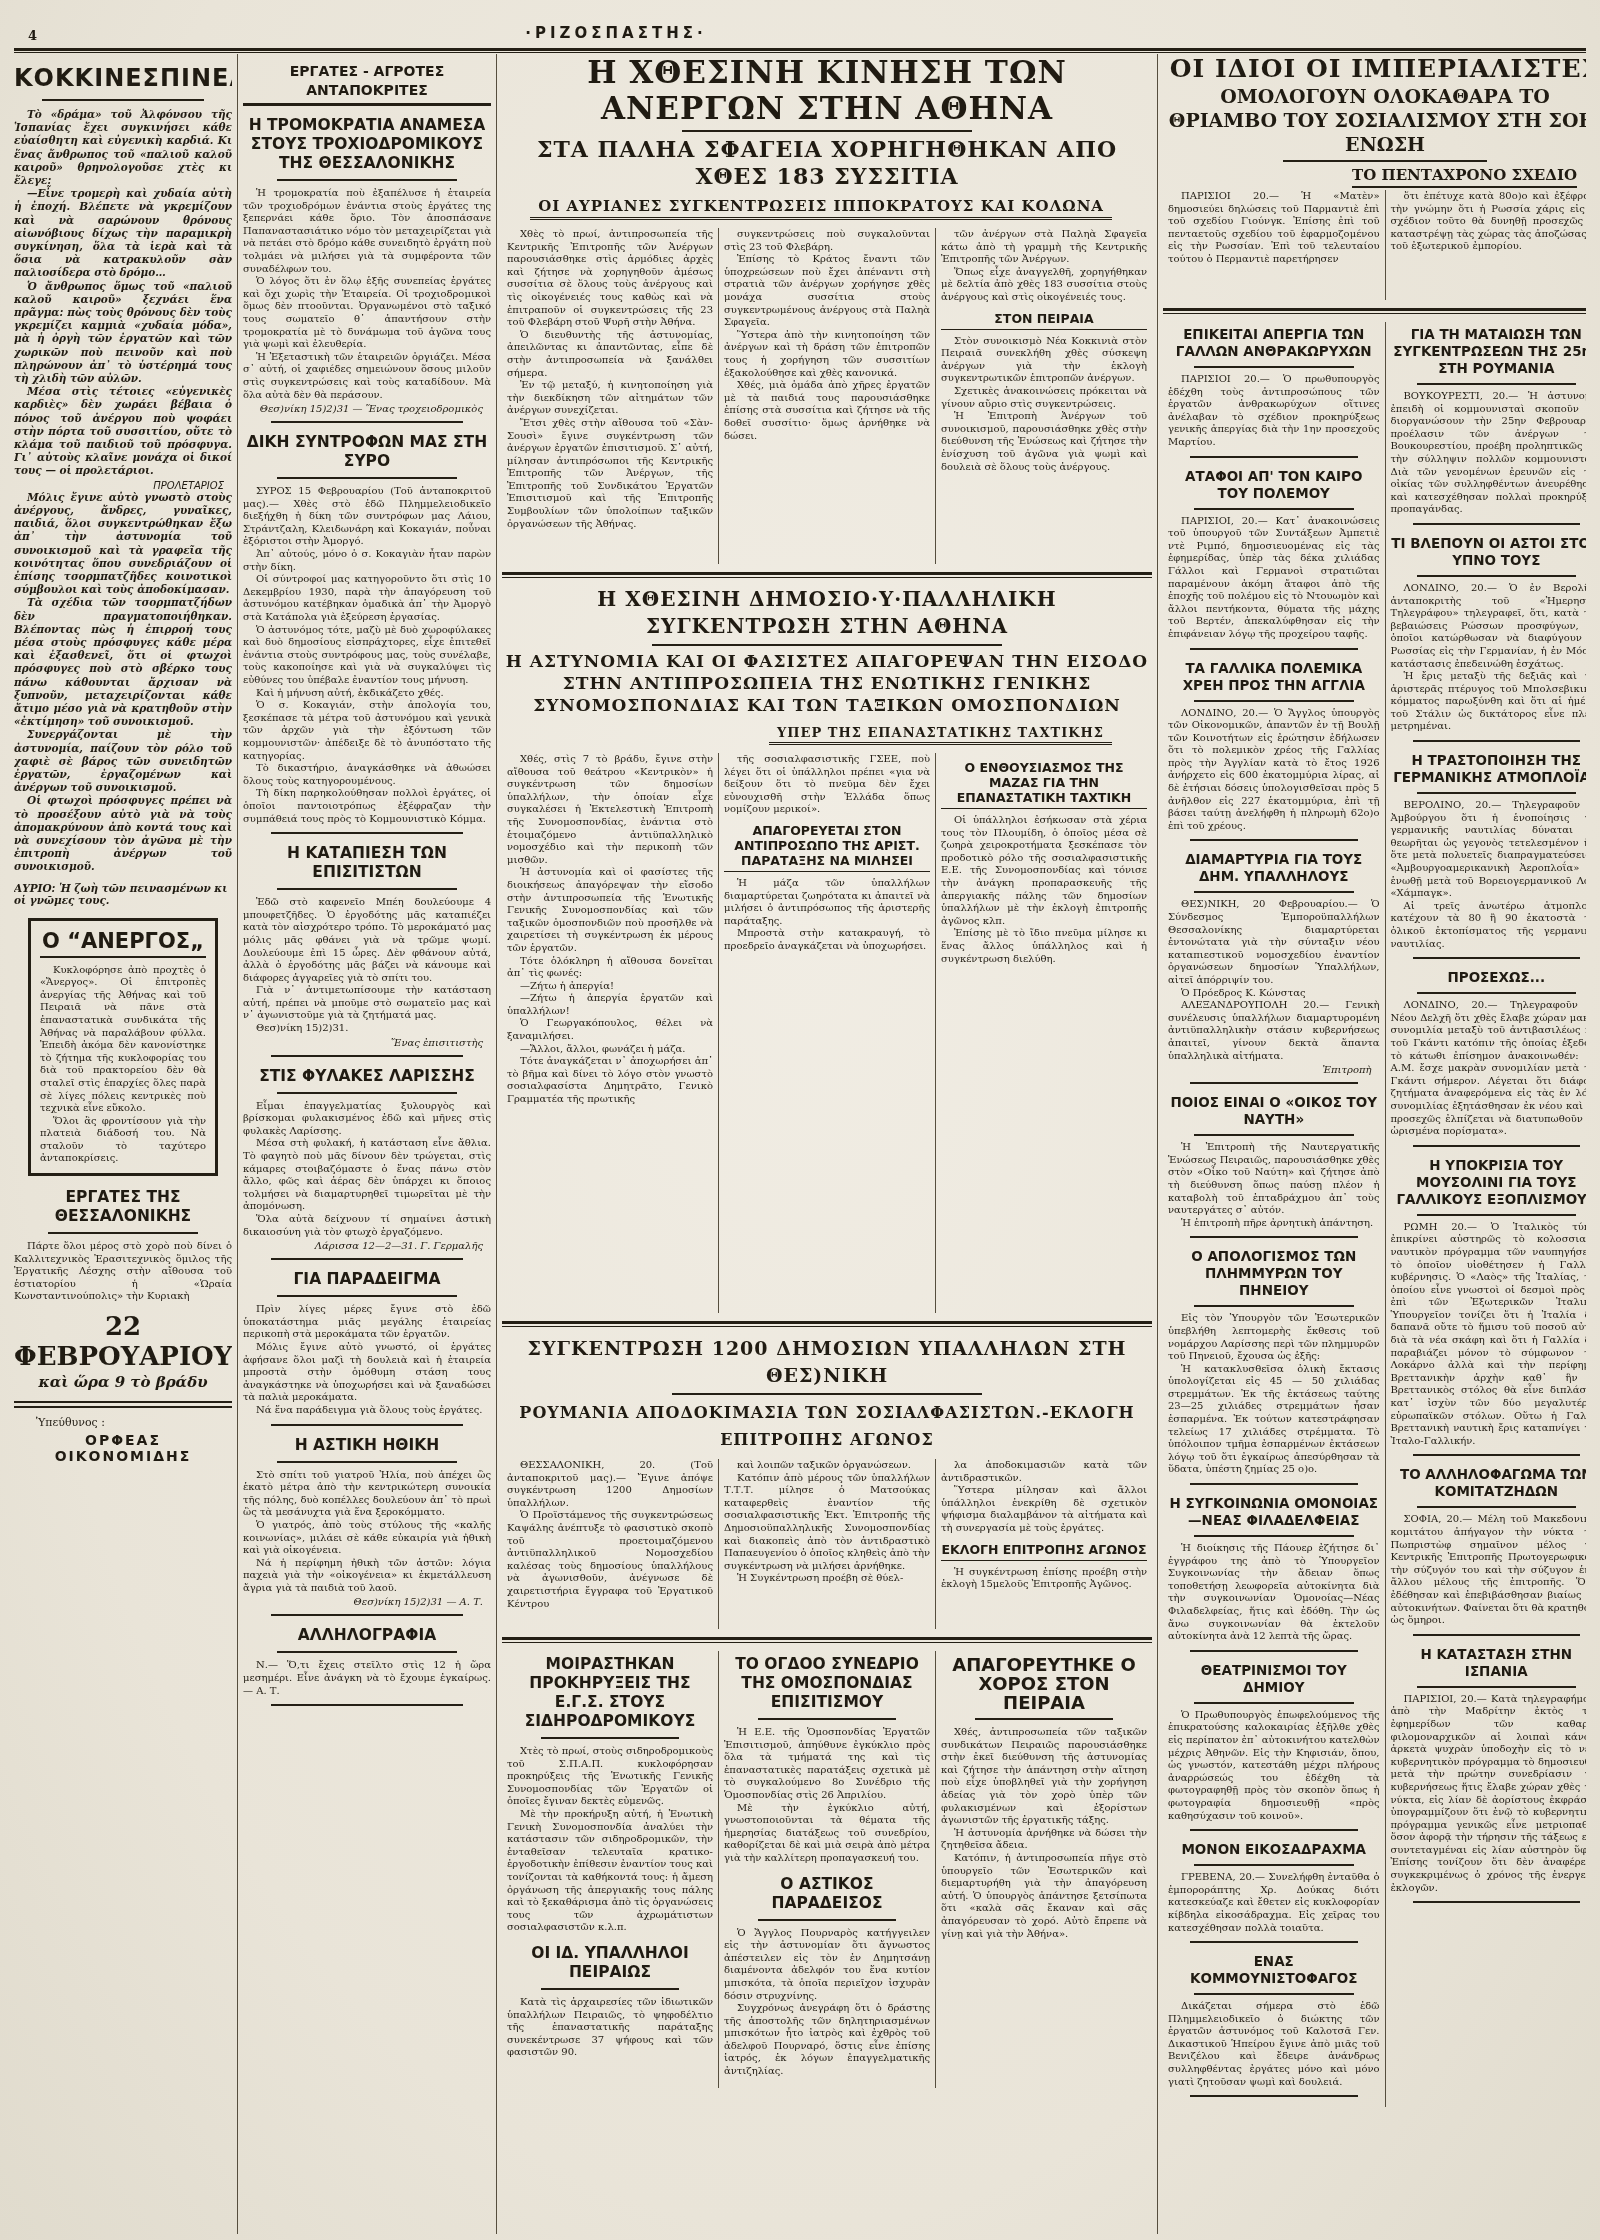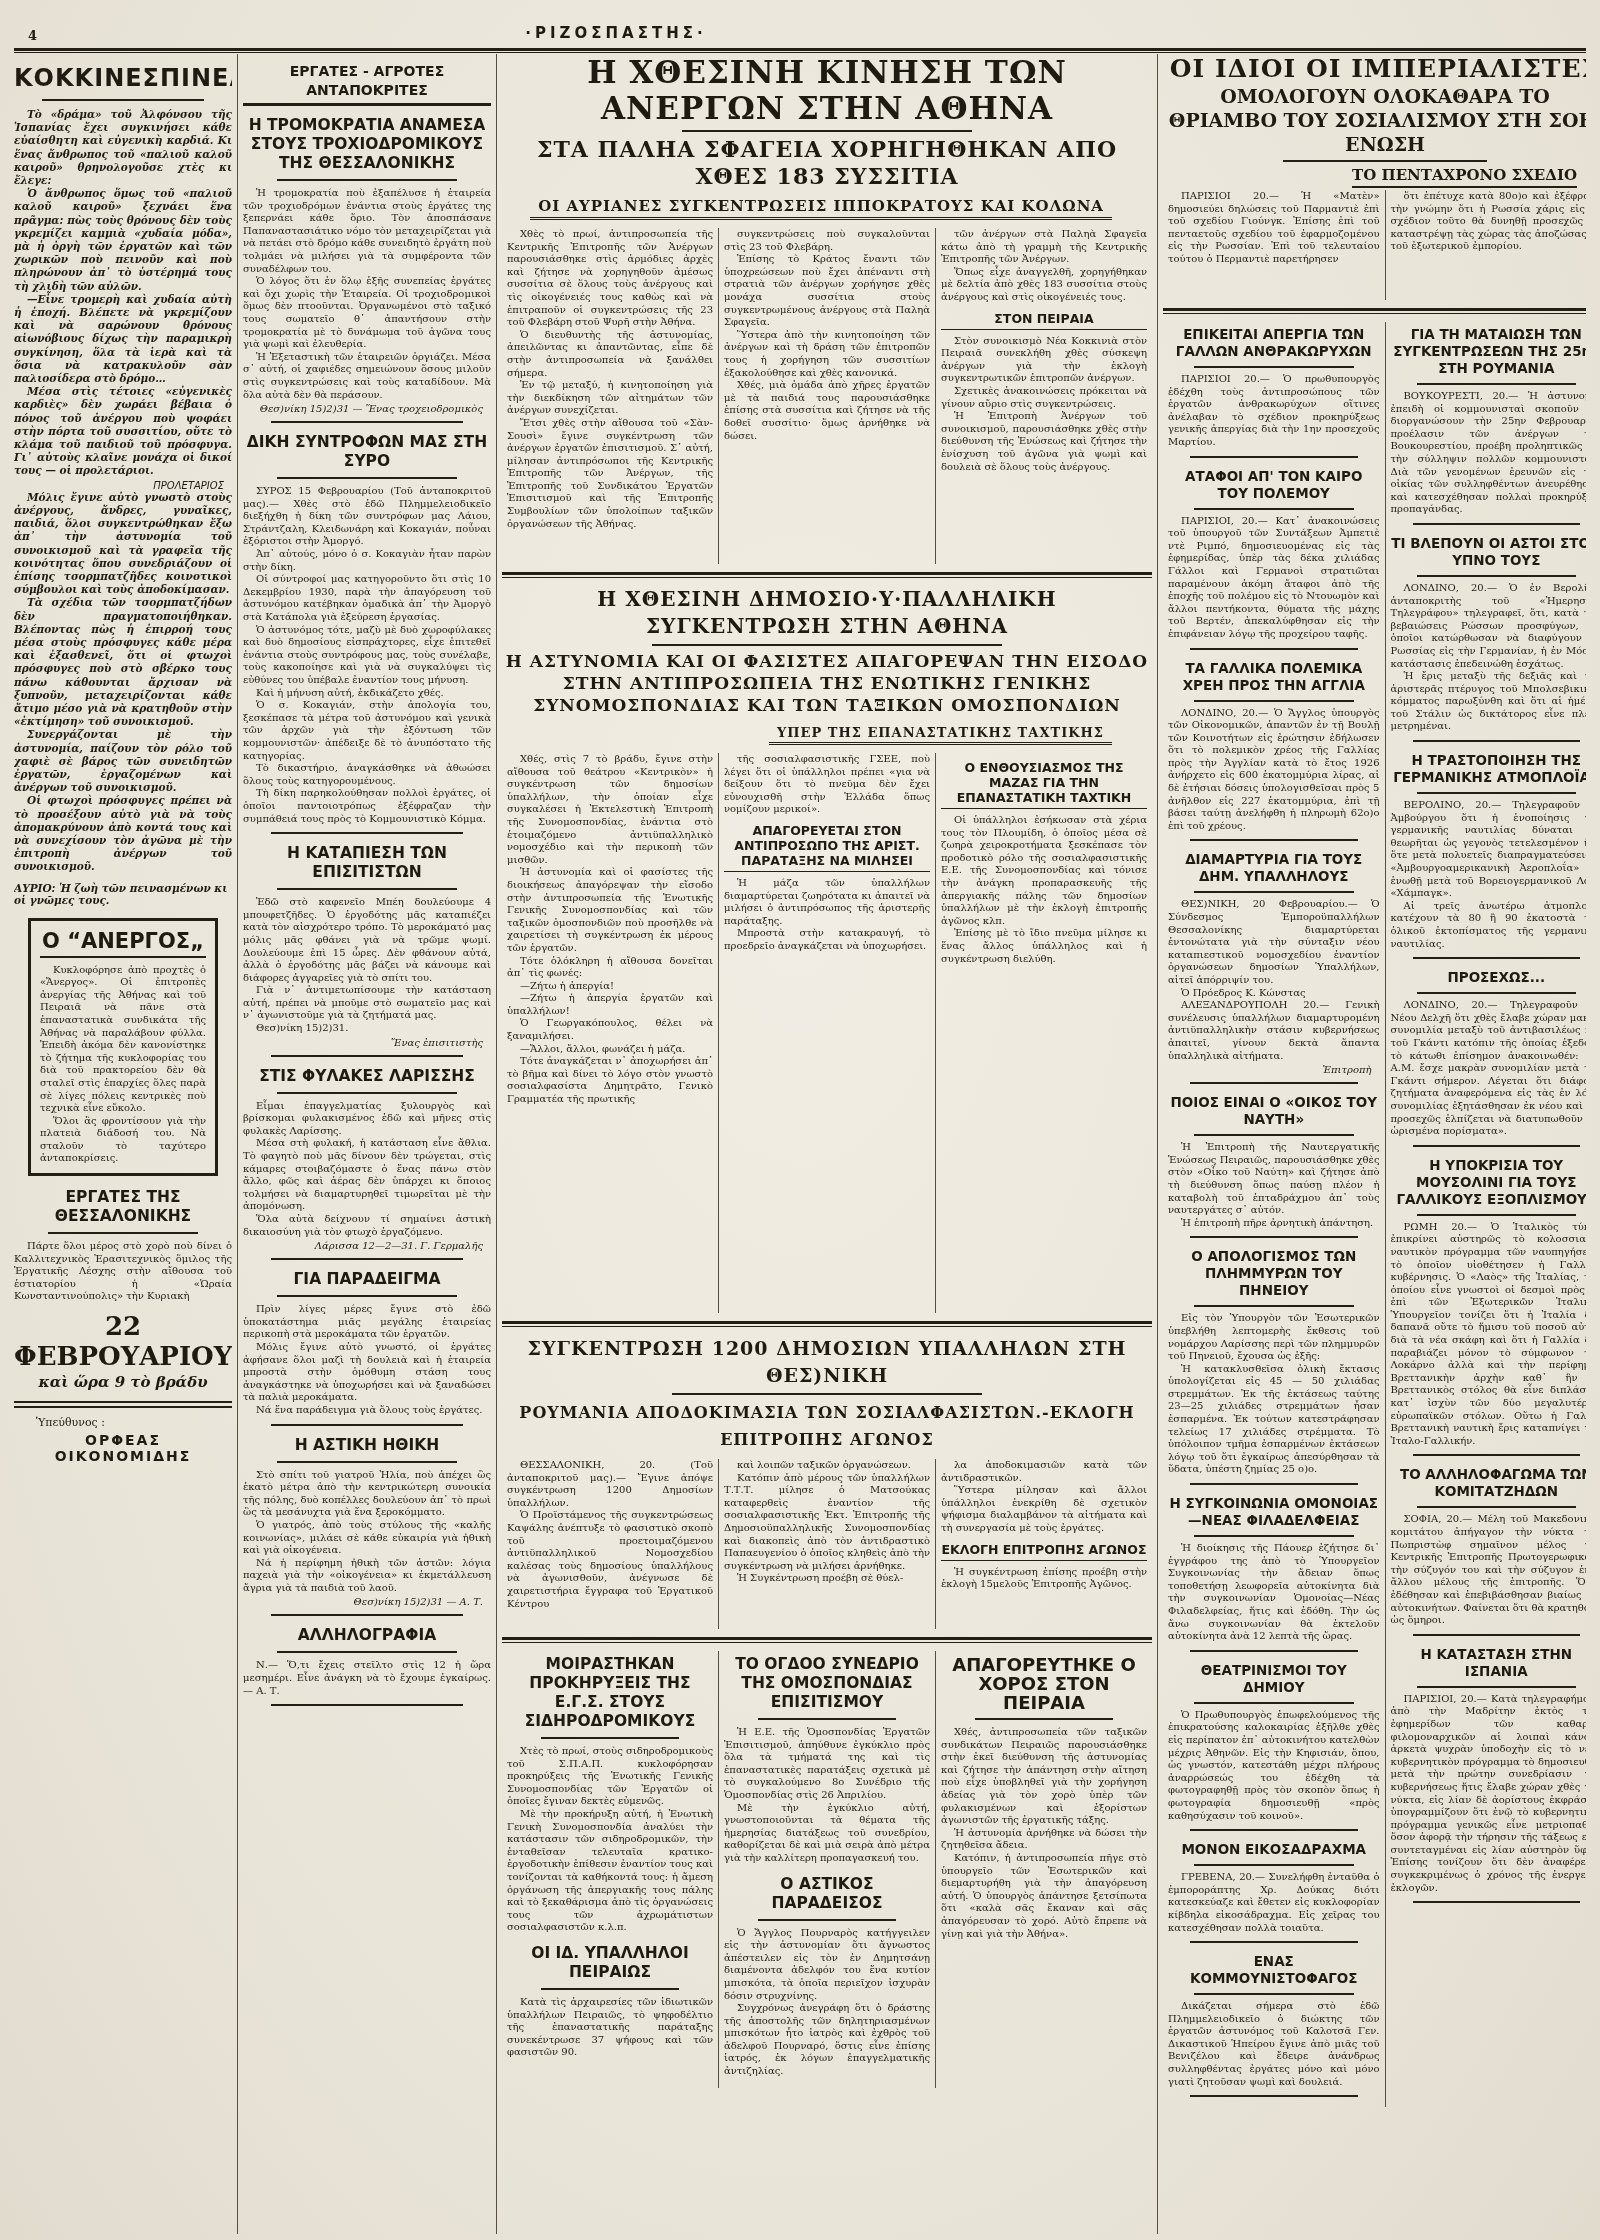--- a/index.html
+++ b/index.html
@@ -82,22 +82,22 @@
     <div class="headrule"></div>
   </div>
 
   <div class="sheet">
 
     <section class="c1">
       <div class="coltitle">ΚΟΚΚΙΝΕΣΠΙΝΕΛΙΕΣ</div>
       <div class="hr1"></div>
       <div class="body-i">
           <p>Τὸ «δράμα» τοῦ Ἀλφόνσου τῆς Ἱσπανίας ἔχει συγκινήσει κάθε εὐαίσθητη καὶ εὐγενικὴ καρδιά. Κι ἕνας ἄνθρωπος τοῦ «παλιοῦ καλοῦ καιροῦ» θρηνολογοῦσε χτὲς κι ἔλεγε:</p>
+          <p>—Εἶνε τρομερὴ καὶ χυδαία αὐτὴ ἡ ἐποχή. Βλέπετε νὰ γκρεμίζουν καὶ νὰ σαρώνουν θρόνους αἰωνόβιους δίχως τὴν παραμικρὴ συγκίνηση, ὅλα τὰ ἱερὰ καὶ τὰ ὅσια νὰ κατρακυλοῦν σὰν παλιοσίδερα στὸ δρόμο…</p>
           <p>Ὁ ἄνθρωπος ὅμως τοῦ «παλιοῦ καλοῦ καιροῦ» ξεχνάει ἕνα πρᾶγμα: πὼς τοὺς θρόνους δὲν τοὺς γκρεμίζει καμμιὰ «χυδαία μόδα», μὰ ἡ ὀργὴ τῶν ἐργατῶν καὶ τῶν χωρικῶν ποὺ πεινοῦν καὶ ποὺ πληρώνουν ἀπ᾽ τὸ ὑστέρημά τους τὴ χλιδὴ τῶν αὐλῶν.</p>
-          <p>—Εἶνε τρομερὴ καὶ χυδαία αὐτὴ ἡ ἐποχή. Βλέπετε νὰ γκρεμίζουν καὶ νὰ σαρώνουν θρόνους αἰωνόβιους δίχως τὴν παραμικρὴ συγκίνηση, ὅλα τὰ ἱερὰ καὶ τὰ ὅσια νὰ κατρακυλοῦν σὰν παλιοσίδερα στὸ δρόμο…</p>
           <p>Μέσα στὶς τέτοιες «εὐγενικὲς καρδιὲς» δὲν χωράει βέβαια ὁ πόνος τοῦ ἀνέργου ποὺ ψοφάει στὴν πόρτα τοῦ συσσιτίου, οὔτε τὸ κλάμα τοῦ παιδιοῦ τοῦ πρόσφυγα. Γι᾽ αὐτοὺς κλαῖνε μονάχα οἱ δικοί τους — οἱ προλετάριοι.</p>
         </div>
       <div class="sig sans">ΠΡΟΛΕΤΑΡΙΟΣ</div>
       <div class="body-i">
           <p>Μόλις ἔγινε αὐτὸ γνωστὸ στοὺς ἀνέργους, ἄνδρες, γυναῖκες, παιδιά, ὅλοι συγκεντρώθηκαν ἔξω ἀπ᾽ τὴν ἀστυνομία τοῦ συνοικισμοῦ καὶ τὰ γραφεῖα τῆς κοινότητας ὅπου συνεδριάζουν οἱ ἐπίσης τσορμπατζῆδες κοινοτικοὶ σύμβουλοι καὶ τοὺς ἀποδοκίμασαν.</p>
           <p>Τὰ σχέδια τῶν τσορμπατζήδων δὲν πραγματοποιήθηκαν. Βλέποντας πὼς ἡ ἐπιρροή τους μέσα στοὺς πρόσφυγες κάθε μέρα καὶ ἐξασθενεῖ, ὅτι οἱ φτωχοὶ πρόσφυγες ποὺ στὸ σβέρκο τους πάνω κάθουνται ἄρχισαν νὰ ξυπνοῦν, μεταχειρίζονται κάθε ἄτιμο μέσο γιὰ νὰ κρατηθοῦν στὴν «ἐκτίμηση» τοῦ συνοικισμοῦ.</p>
           <p>Συνεργάζονται μὲ τὴν ἀστυνομία, παίζουν τὸν ρόλο τοῦ χαφιὲ σὲ βάρος τῶν συνειδητῶν ἐργατῶν, ἐργαζομένων καὶ ἀνέργων τοῦ συνοικισμοῦ.</p>
           <p>Οἱ φτωχοὶ πρόσφυγες πρέπει νὰ τὸ προσέξουν αὐτὸ γιὰ νὰ τοὺς ἀπομακρύνουν ἀπὸ κοντά τους καὶ νὰ συνεχίσουν τὸν ἀγῶνα μὲ τὴν ἐπιτροπὴ ἀνέργων τοῦ συνοικισμοῦ.</p>
         </div>
       <div class="tomorrow">ΑΥΡΙΟ: Ἡ ζωὴ τῶν πεινασμένων κι οἱ γνῶμες τους.</div>

